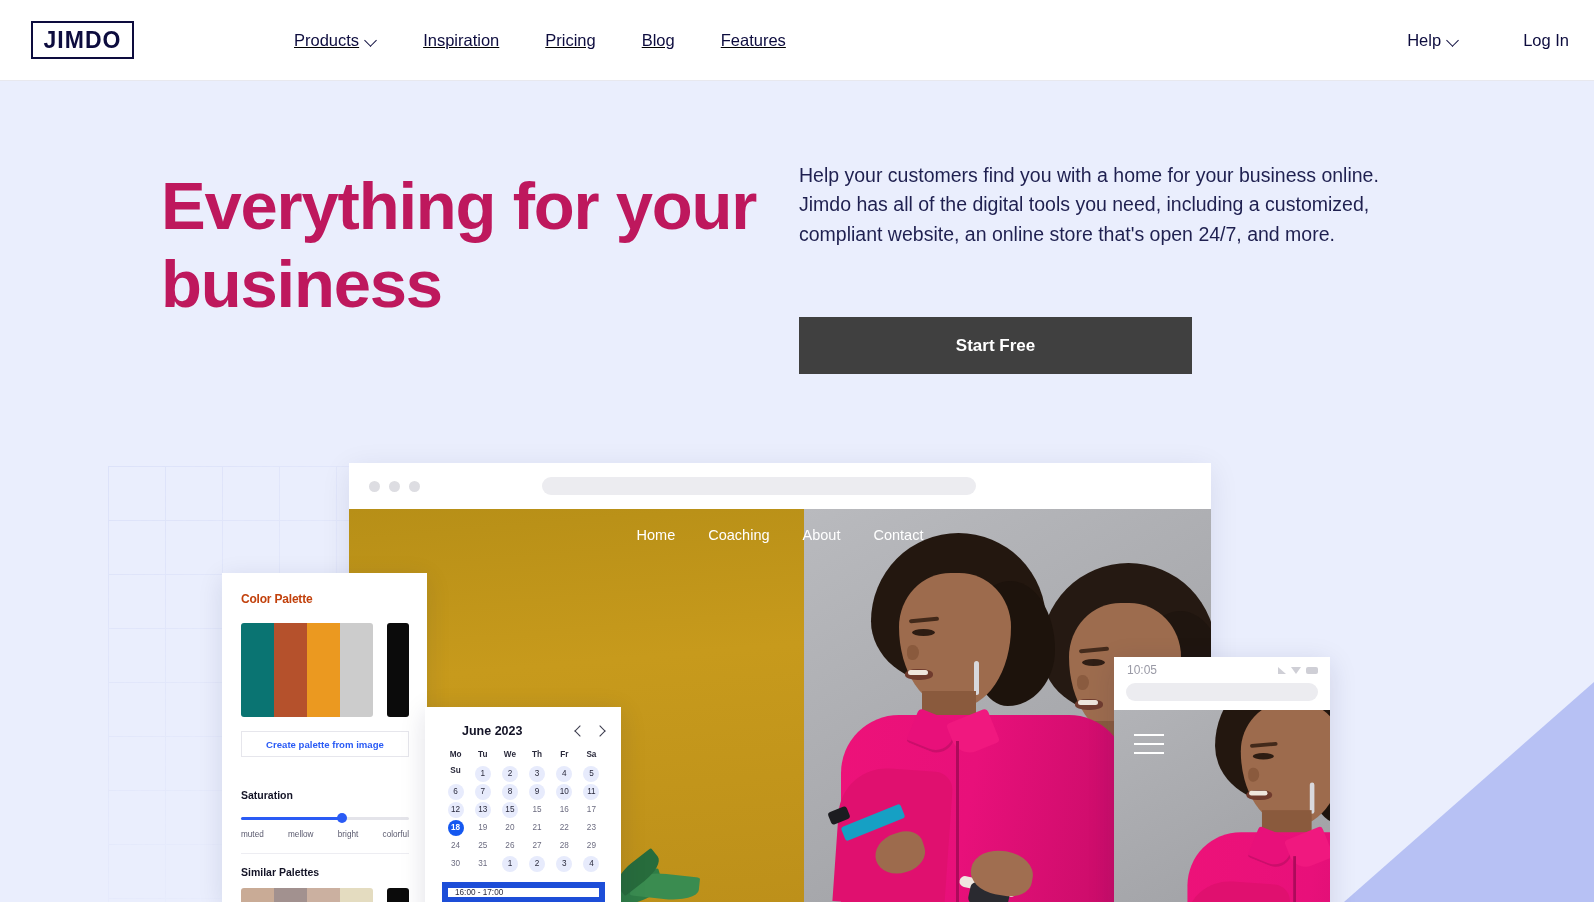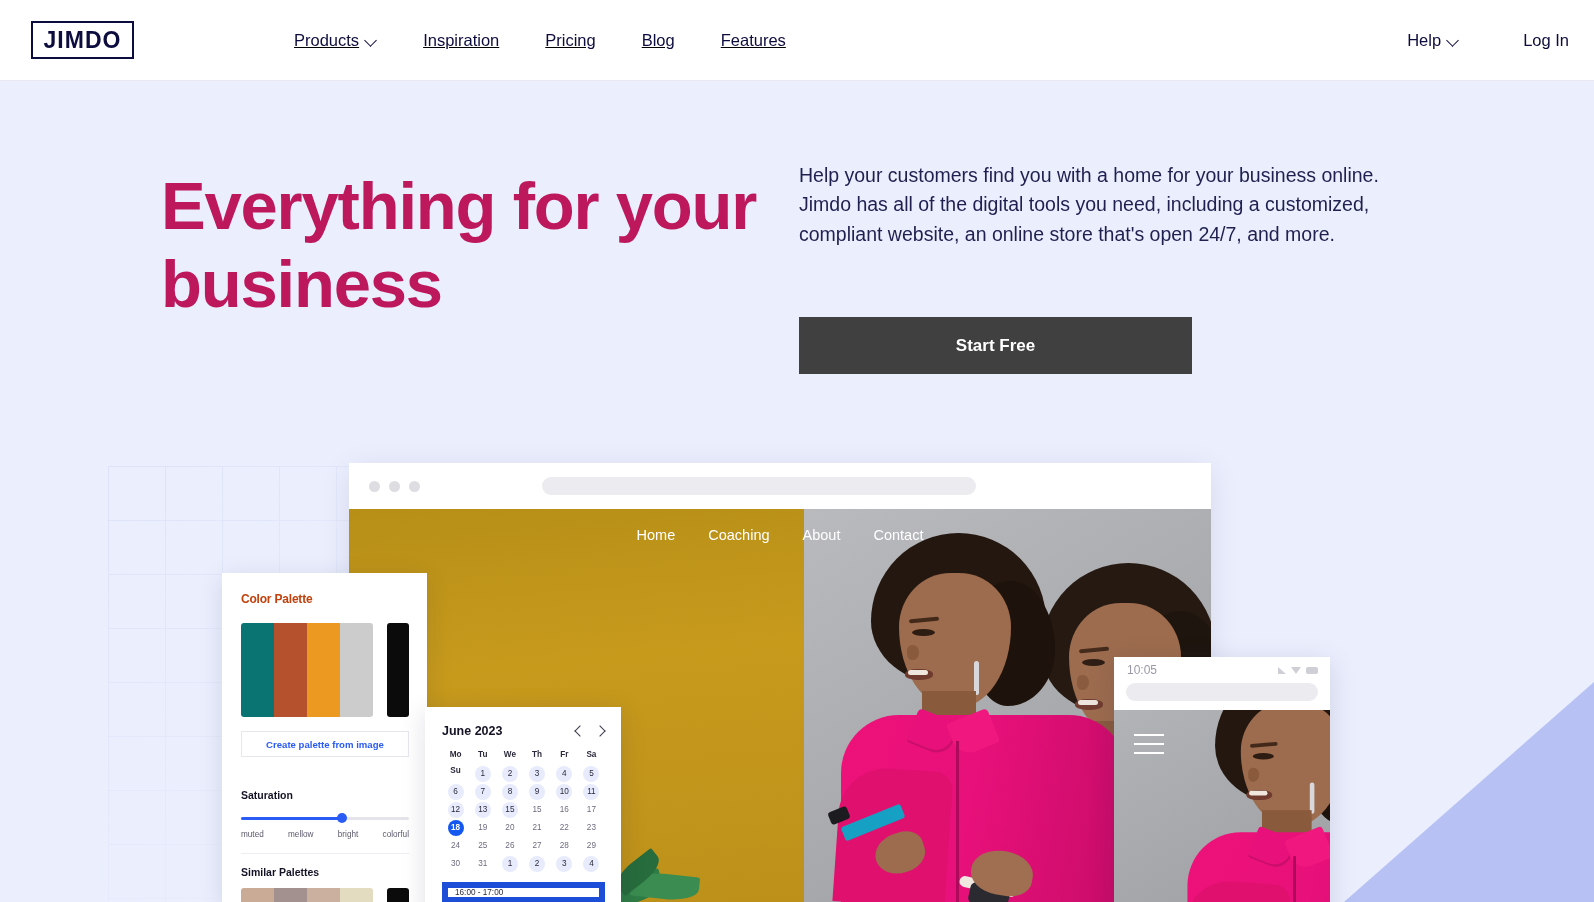--- a/index.html
+++ b/index.html
@@ -218,21 +218,21 @@
 
   
   .card-cal {
     position: absolute; left: 425px; top: 626px;
     width: 196px; height: 276px;
     background: #ffffff;
     box-shadow: 0 5px 24px rgba(20,25,70,.13);
     padding: 17px 16px 0 17px;
     z-index: 12; overflow: hidden;
   }
-  .cal-head { display: flex; align-items: center; justify-content: space-between; }
+  .cal-head { display: flex; align-items: center; justify-content: space-between; margin-left: 20px; }
   .cal-month { font-size: 12.5px; font-weight: 700; color: #131326; }
   .cal-arrows { display: flex; gap: 13px; }
   .arr { width: 9px; height: 9px; position: relative; cursor: pointer; }
   .arr::after {
     content:""; position:absolute; top:0; width: 7px; height: 7px;
     border-top: 1.4px solid #3b3b4d; border-right: 1.4px solid #3b3b4d;
   }
   .arr.prev::after { transform: rotate(-135deg); left: 2px; }
   .arr.next::after { transform: rotate(45deg); left: 0; }
   .cal-grid { display: grid; grid-template-columns: repeat(6, 1fr); margin-top: 12px; row-gap: 2px; }

